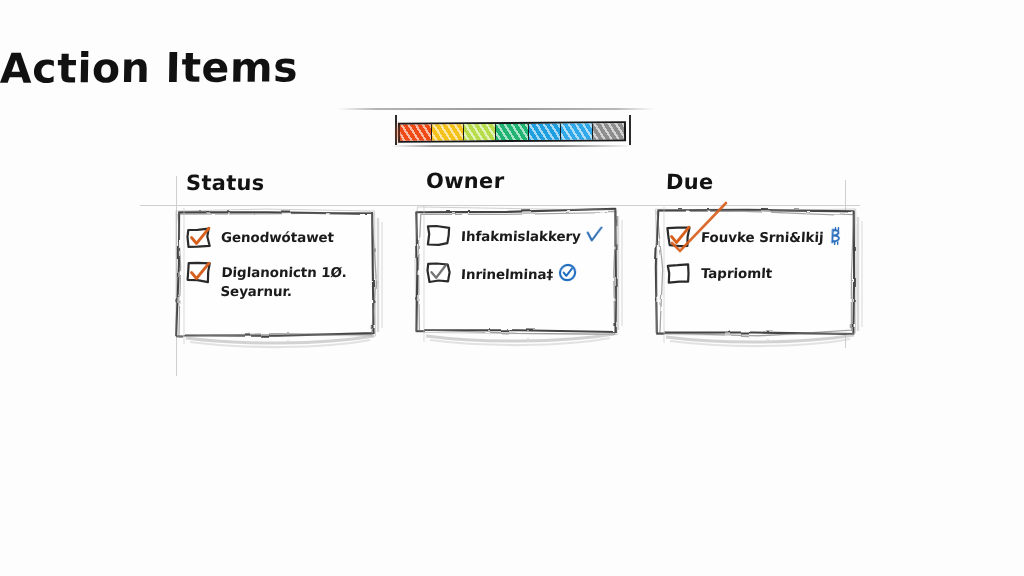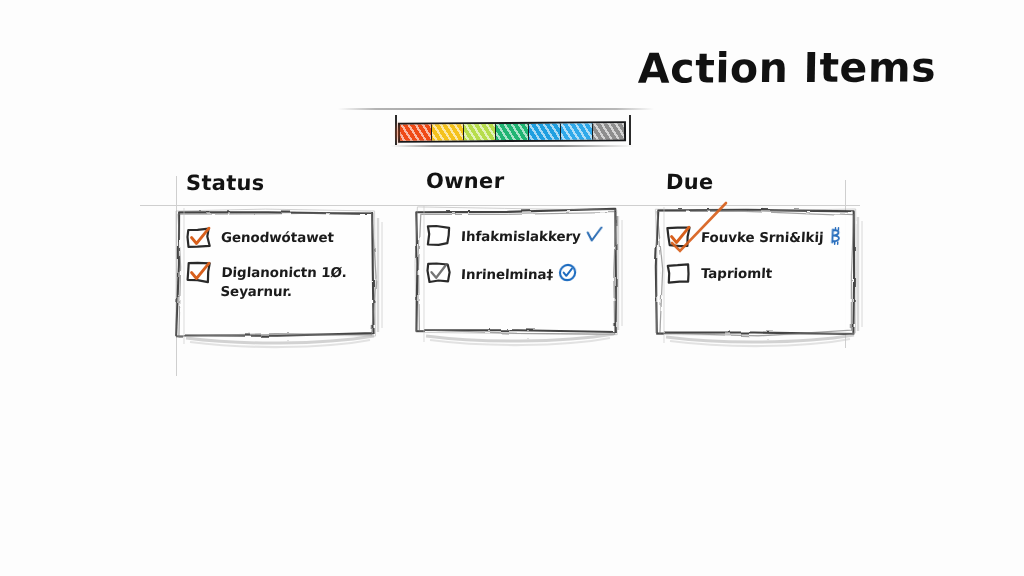--- a/index.html
+++ b/index.html
@@ -22,21 +22,21 @@
     width: 1024px;
     height: 576px;
     background: #fdfdfd;
   }
 
   
   .title-wrap {
     position: absolute;
     left: 0; top: 44px;
     width: 936px;
-    text-align: right;
+    text-align: left;
   }
   .page-title {
     display: inline-block;
     font-family: "DejaVu Sans", sans-serif;
     font-size: 41px;
     font-weight: 700;
     letter-spacing: 0.6px;
     color: #111111;
     transform: skewX(-1.2deg) rotate(-0.25deg);
   }

